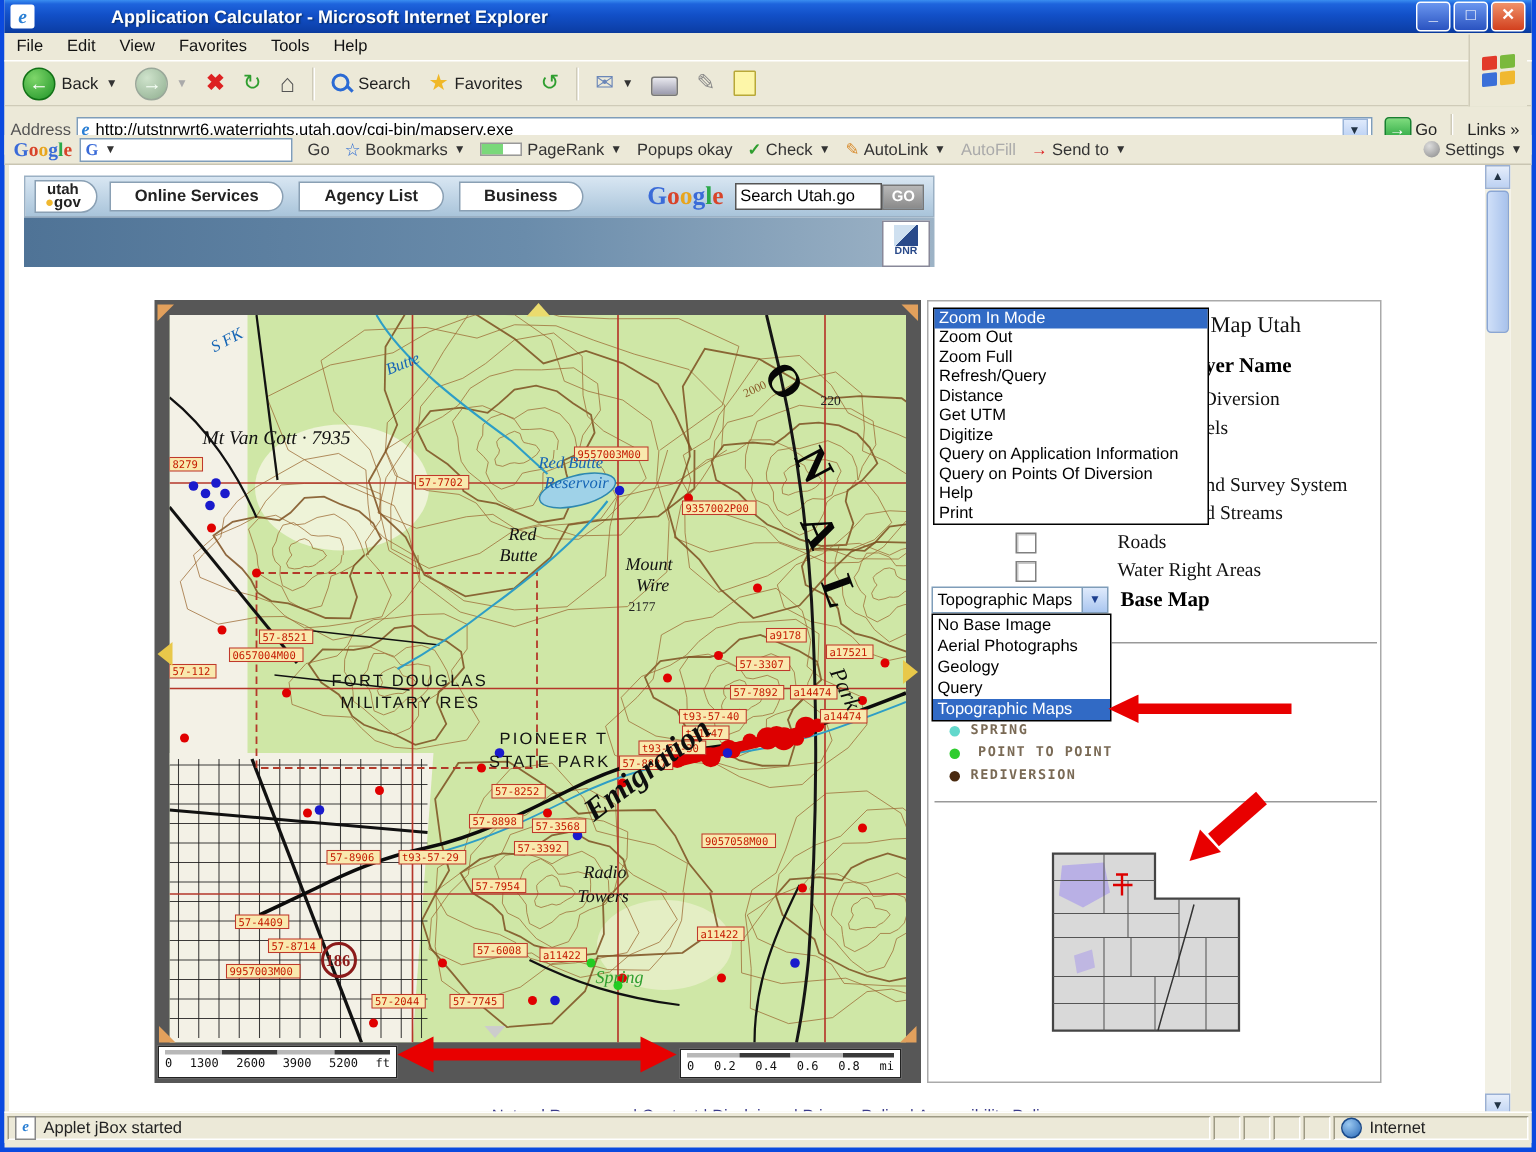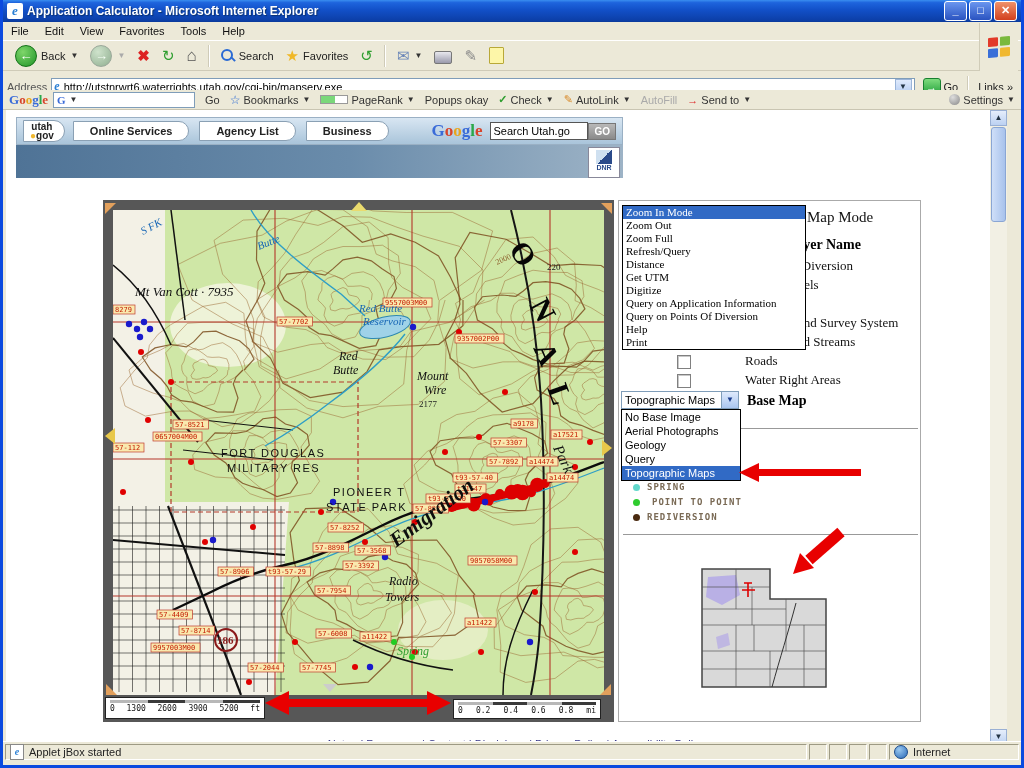--- a/index.html
+++ b/index.html
@@ -5,21 +5,21 @@
   html,body{margin:0;padding:0;width:1024px;height:768px;overflow:hidden;
     font-family:"Liberation Sans",sans-serif;background:#ece9d8;}
   
   .win{position:absolute;inset:0;box-sizing:border-box;
     border-left:3px solid #0b4adf;border-right:3px solid #0b4adf;border-bottom:3px solid #0b4adf;}
   .titlebar{position:absolute;left:0;top:0;right:0;height:22px;display:flex;align-items:center;
     background:linear-gradient(180deg,#3a8ef0 0%,#1e64dd 12%,#1250c8 45%,#0c3fa8 92%,#0a3a9a 100%);
     color:#fff;font-weight:bold;font-size:12px;padding:0 4px;box-sizing:border-box;}
   .tb-icon{width:16px;height:16px;background:#fff;border-radius:2px;color:#2a7fd4;
     font:bold italic 13px "Liberation Serif",serif;text-align:center;line-height:15px;margin-right:4px;}
-  .tb-title{flex:1;text-shadow:1px 1px 1px #09306e;white-space:nowrap;overflow:hidden;}
+  .tb-title{flex:1;text-shadow:1px 1px 1px #09306e;white-space:nowrap;overflow:hidden;margin-left:47px;}
   .tb-btns{display:flex;gap:2px;}
   .tbb{width:21px;height:18px;border:1px solid #fff;border-radius:3px;color:#fff;text-align:center;
     font:bold 11px "Liberation Sans",sans-serif;line-height:16px;
     background:linear-gradient(180deg,#6a96ef,#2a53c0);}
   .tbb.close{background:linear-gradient(180deg,#f0926a,#d2401e);}
   .menubar{position:absolute;left:0;top:22px;right:0;height:18px;background:#ece9d8;
     border-bottom:1px solid #d8d4c0;display:flex;align-items:center;font-size:11px;color:#111;}
   .mi{padding:2px 8px;}
   .winlogo{position:absolute;right:3px;top:23px;width:38px;height:48px;background:#ece9d8;
     border-left:1px solid #d0ccb8;display:flex;align-items:center;justify-content:center;z-index:5;}
@@ -633,42 +633,42 @@
           </div>
       </div>
       <svg class="redarrow" style="left:160px;top:490px;" width="190" height="26">
         <rect x="24" y="9" width="142" height="8" fill="#e80000"></rect>
         <polygon points="26,1 2,13 26,25" fill="#e80000"></polygon>
         <polygon points="164,1 188,13 164,25" fill="#e80000"></polygon>
       </svg>
     </div>
 
     <div class="rpanel">
-      <div class="mt-title">Map Mode</div>
+      <div class="mt-title">Map Utah</div>
       <div class="layer-hdr">Layer Name</div>
       <div id="layer-rows">
           <div class="cbx" style="left: 58px; top: 59px;"></div>
           <div class="layer-lbl" style="left: 133px; top: 57px;">Points of Diversion</div>
           <div class="cbx" style="left: 58px; top: 78px;"></div>
           <div class="layer-lbl" style="left: 165px; top: 76px;">Labels</div>
           <div class="cbx" style="left: 58px; top: 116px;"></div>
           <div class="layer-lbl" style="left: 171px; top: 114px;">Land Survey System</div>
           <div class="cbx" style="left: 58px; top: 135px;"></div>
           <div class="layer-lbl" style="left: 138px; top: 133px;">Lakes and Streams</div>
           <div class="cbx" style="left: 58px; top: 154px;"></div>
           <div class="layer-lbl" style="left: 126px; top: 152px; text-align: right;">Roads</div>
           <div class="cbx" style="left: 58px; top: 173px;"></div>
           <div class="layer-lbl" style="left: 126px; top: 171px;">Water Right Areas</div>
         </div>
       <div class="selbox">
         <span class="txt">Topographic Maps</span>
         <span class="btn">▼</span>
       </div>
       <div class="basemap-lbl">Base Map</div>
-      <div class="listbox" id="mode-list" style="left:3px;top:4px;width:182px;font-family:Liberation Serif, serif;">
+      <div class="listbox" id="mode-list" style="left:3px;top:4px;width:182px;">
           <div class="lbi sel">Zoom In Mode</div>
           <div class="lbi">Zoom Out</div>
           <div class="lbi">Zoom Full</div>
           <div class="lbi">Refresh/Query</div>
           <div class="lbi">Distance</div>
           <div class="lbi">Get UTM</div>
           <div class="lbi">Digitize</div>
           <div class="lbi">Query on Application Information</div>
           <div class="lbi">Query on Points Of Diversion</div>
           <div class="lbi">Help</div>

